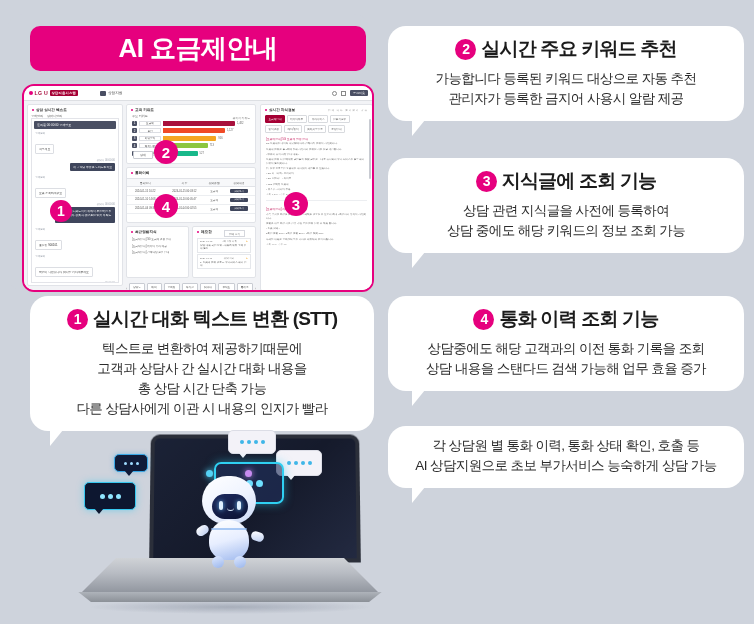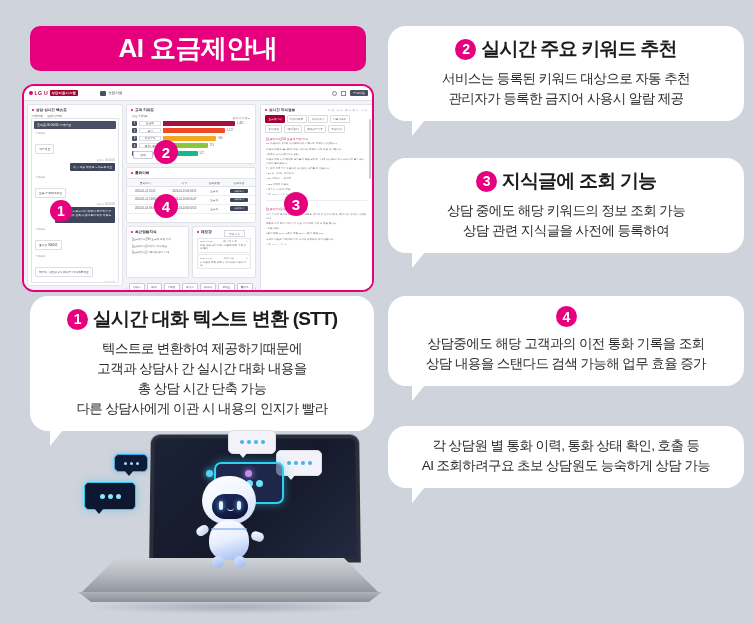--- a/index.html
+++ b/index.html
@@ -449,47 +449,48 @@
     <div class="badge" style="position:absolute;left:146px;top:126px;width:24px;height:24px;font-size:15px;">2</div>
     <div class="badge" style="position:absolute;left:276px;top:178px;width:24px;height:24px;font-size:15px;">3</div>
     <div class="badge" style="position:absolute;left:146px;top:180px;width:24px;height:24px;font-size:15px;">4</div>
   </div>
 
   <div class="callout co2">
     <div class="co-title">
       <span class="badge">2</span>
       <span>실시간 주요 키워드 추천</span>
     </div>
-    <div class="co-line">서비스는 등록된 키워드 대상으로 자동 추천</div>
+    <div class="co-line">가능합니다 등록된 키워드 대상으로 자동 추천</div>
     <div class="co-line">관리자가 등록한 금지어 사용시 알람 제공</div>
     <div class="tail" style="left:24px;bottom:-15px;"></div>
   </div>
 
   <div class="callout co3">
     <div class="co-title">
       <span class="badge">3</span>
       <span>지식글에 조회 기능</span>
     </div>
+    <div class="co-line">상담 관련 지식글을 사전에 등록하여</div>
     <div class="co-line">상담 중에도 해당 키워드의 정보 조회 가능</div>
-    <div class="co-line">상담 관련 지식글을 사전에 등록하여</div>
     <div class="tail" style="left:24px;bottom:-15px;"></div>
   </div>
 
   <div class="callout co4">
     <div class="co-title">
       <span class="badge">4</span>
+      <span>통화 이력 조회 기능</span>
     </div>
     <div class="co-line">상담중에도 해당 고객과의 이전 통화 기록을 조회</div>
     <div class="co-line">상담 내용을 스탠다드 검색 가능해 업무 효율 증가</div>
     <div class="tail" style="left:24px;bottom:-15px;"></div>
   </div>
 
   <div class="callout co5">
     <div class="co-line">각 상담원 별 통화 이력, 통화 상태 확인, 호출 등</div>
-    <div class="co-line">AI 조회하려구요 초보 상담원도 능숙하게 상담 가능</div>
+    <div class="co-line">AI 상담지원으로 초보 부가서비스 능숙하게 상담 가능</div>
     <div class="tail" style="left:24px;bottom:-15px;"></div>
   </div>
 
   <div class="callout co1">
     <div class="co-title">
       <span class="badge">1</span>
       <span>실시간 대화 텍스트 변환 (STT)</span>
     </div>
     <div class="co-line">텍스트로 변환하여 제공하기때문에</div>
     <div class="co-line">고객과 상담사 간 실시간 대화 내용을</div>

